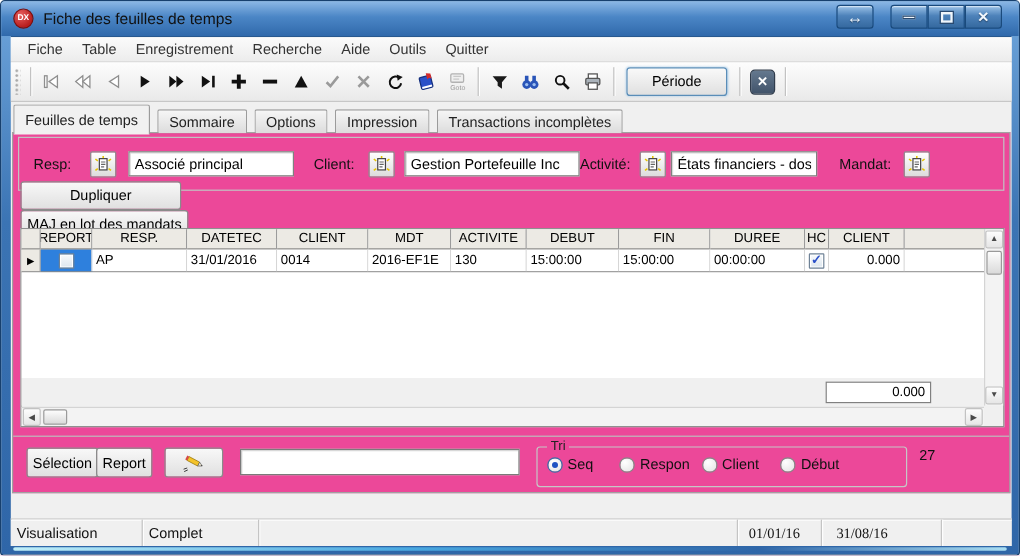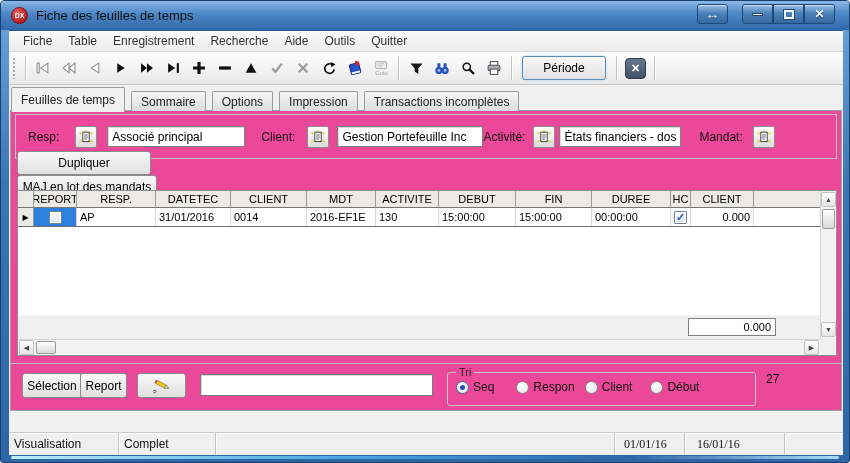--- a/index.html
+++ b/index.html
@@ -511,20 +511,20 @@
         <span class="count">27</span>
       </div>
 
     </div>
 
     <div class="statusbar">
       <div class="sp sp-mode">Visualisation</div>
       <div class="sp sp-state">Complet</div>
       <div class="sp sp-fill"></div>
       <div class="sp sp-date sp-from">01/01/16</div>
-      <div class="sp sp-date sp-to">16/01/16</div>
+      <div class="sp sp-date sp-to">31/08/16</div>
       <div class="sp sp-end"></div>
     </div>
 
   </div>
 
   <div class="bottom-accent"></div>
 </div>
 
 </body></html>

